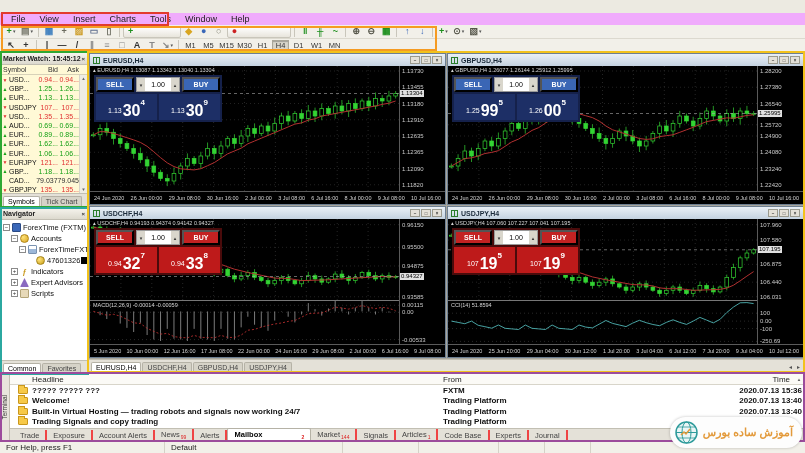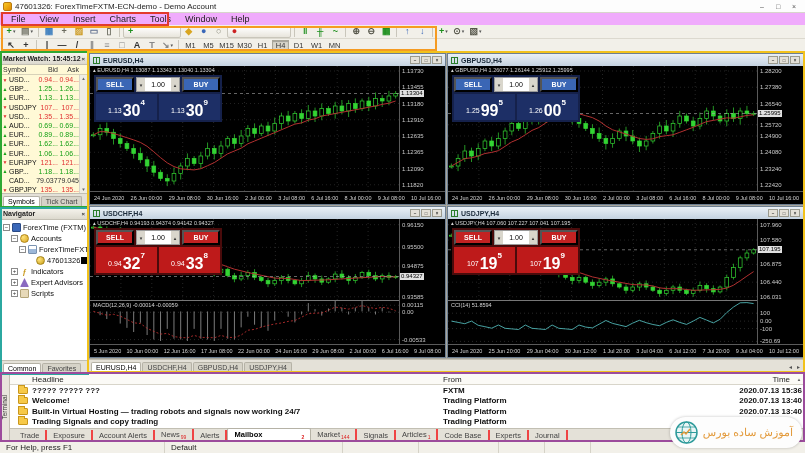--- a/index.html
+++ b/index.html
@@ -132,36 +132,27 @@
 .ann{position:absolute;pointer-events:none;z-index:40;}
 #ann-menu{left:1px;top:12px;width:168px;height:14px;border:2px solid #E23B2E;}
 #ann-toolbar{left:1px;top:26px;width:436px;height:25px;border:2px solid #F59B22;}
 #ann-mw{left:0;top:51px;width:89px;height:157px;border:2px solid #2FA832;}
 #ann-nav{left:0;top:207px;width:89px;height:168px;border:2px solid #2BA8A0;}
 #ann-charts{left:87px;top:51px;width:718px;height:322px;border:2px solid #F2C21C;}
 #ann-term{left:0;top:372px;width:805px;height:70px;border:2px solid #9C4C9C;}
 
 
 #watermark{position:absolute;right:3px;bottom:5px;z-index:60;background:#FDFDFD;border-radius:17px;display:flex;align-items:center;gap:4px;padding:3px 9px 3px 4px;box-shadow:0 0 3px rgba(0,0,0,.25);}
-#watermark .wm-text{color:#E39A3B;font-size:11px;font-weight:normal;direction:rtl;white-space:nowrap;}
+#watermark .wm-text{color:#E39A3B;font-size:11px;font-weight:bold;direction:rtl;white-space:nowrap;}
 </style>
 </head>
 <body>
 
 <div id="app">
 
-  <div id="titlebar">
-    <span class="app-icon"></span>
-    <span>47601326: ForexTimeFXTM-ECN-demo - Demo Account</span>
-    <span class="win-controls">
-      <span class="win-btn">–</span>
-      <span class="win-btn">□</span>
-      <span class="win-btn">×</span>
-    </span>
-  </div>
 
   <div id="menubar">
       <span class="menu-item">File</span>
       <span class="menu-item">View</span>
       <span class="menu-item">Insert</span>
       <span class="menu-item">Charts</span>
       <span class="menu-item">Tools</span>
       <span class="menu-item">Window</span>
       <span class="menu-item">Help</span>
     </div>

